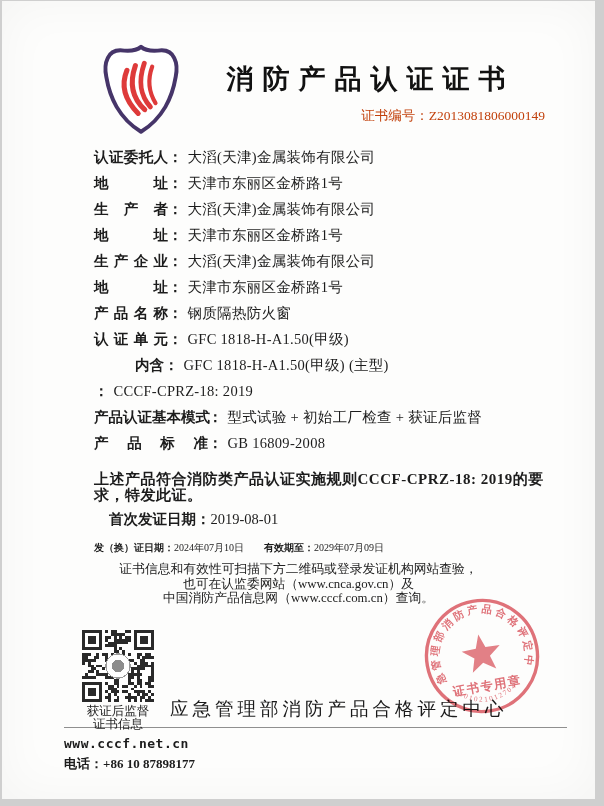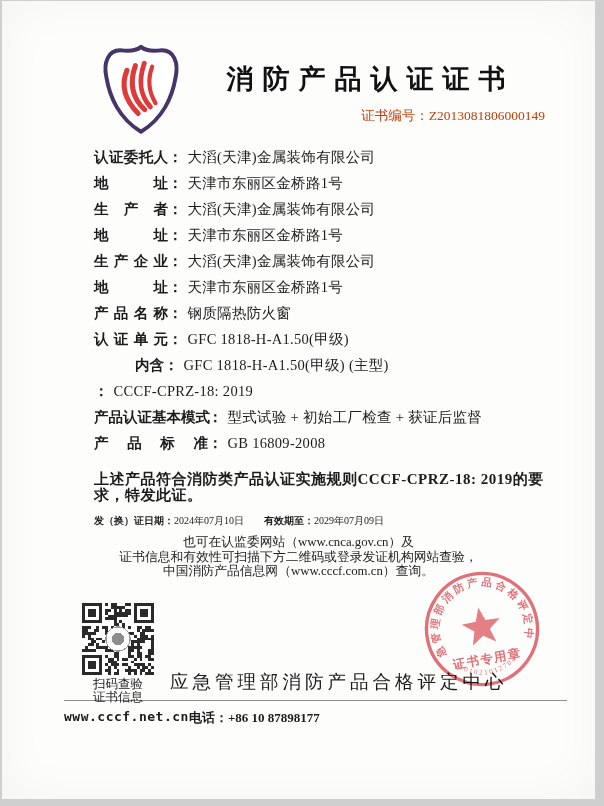--- a/index.html
+++ b/index.html
@@ -41,21 +41,21 @@
   .bottom-zone { position:relative; height:113px; margin-top:8px; }
   .qr-block { position:absolute; left:77px; top:16px; width:78px; text-align:center; }
   .qr-block svg { display:block; margin:0 auto; }
   .qr-caption { font-size:12.5px; line-height:13.5px; margin-top:3px; }
   .org-name { position:absolute; left:168px; top:82px; font-size:18.5px; letter-spacing:4px; color:#1a1a1a; white-space:nowrap; }
   .seal { position:absolute; left:420px; top:-18px; width:120px; height:120px; transform:rotate(-10deg);
           opacity:0.88; mix-blend-mode:multiply; }
 
   
   .footer-rule { border-top:1px solid #8f8f8f; margin:0 28px 0 62px; }
-  .footer { display:flex; align-items:flex-start; padding:4px 26px 0 62px; }
+  .footer { display:flex; align-items:flex-start; padding:4px 26px 0 62px;flex-direction:column; }
   .website { font-family:"DejaVu Sans Mono","Liberation Mono",monospace; font-size:13px; font-weight:bold; letter-spacing:0.5px; padding-top:4px; }
   .addr { flex:1; text-align:center; font-size:10.5px; line-height:11.5px; padding:2px 6px 0 6px; color:#222; }
   .phone { font-size:13px; font-weight:bold; padding-top:4px; white-space:nowrap; }
 </style>
 </head>
 <body>
 
 <div class="photo-frame">
 <div class="page">
 
@@ -134,34 +134,37 @@
         </div>
     <div class="field-row row-wide">
           <span class="f-label">产品标准</span>
           <span class="f-colon">：</span>
           <span class="f-value">GB 16809-2008</span>
         </div>
   </div>
 
   <div class="statement">上述产品符合消防类产品认证实施规则CCCF-CPRZ-18: 2019的要求，特发此证。</div>
 
+  <div class="first-issue">
+    <span class="b">首次发证日期</span><span class="b">：</span><span>2019-08-01</span>
+  </div>
 
   <div class="date-line">
     <span class="b">发（换）证日期</span>
         <span class="b">：</span>
         <span>2024年07月10日</span>
     <span class="gap"></span>
     <span class="b">有效期至</span>
         <span class="b">：</span>
         <span>2029年07月09日</span>
   </div>
 
   <div class="note">
+    <div>证书信息和有效性可扫描下方二维码或登录发证机构网站查验，</div>
     <div>也可在认监委网站（www.cnca.gov.cn）及</div>
-    <div>证书信息和有效性可扫描下方二维码或登录发证机构网站查验，</div>
     <div>中国消防产品信息网（www.cccf.com.cn）查询。</div>
   </div>
 
   <div class="bottom-zone">
     <div class="qr-block">
       <svg id="qr-svg" width="72" height="72" viewBox="0 0 25 25" shape-rendering="crispEdges">
             <rect x="0" y="0" width="25" height="25" fill="#ffffff"></rect>
             <rect x="8" y="0" width="1" height="1" fill="#2a2a2a"></rect>
             <rect x="10" y="0" width="1" height="1" fill="#2a2a2a"></rect>
             <rect x="11" y="0" width="1" height="1" fill="#2a2a2a"></rect>
@@ -362,21 +365,21 @@
             <rect x="18" y="0" width="7" height="7" fill="#2a2a2a"></rect>
             <rect x="19" y="1" width="5" height="5" fill="#fff"></rect>
             <rect x="20" y="2" width="3" height="3" fill="#2a2a2a"></rect>
             <rect x="0" y="18" width="7" height="7" fill="#2a2a2a"></rect>
             <rect x="1" y="19" width="5" height="5" fill="#fff"></rect>
             <rect x="2" y="20" width="3" height="3" fill="#2a2a2a"></rect>
             <circle cx="12.5" cy="12.5" r="4.2" fill="#fff" stroke="#9a9a9a" stroke-width="0.4"></circle>
             <circle cx="12.5" cy="12.5" r="2.2" fill="#8d8d8d"></circle>
           </svg>
       <div class="qr-caption">
-        <div>扫码查验</div>
+        <div>获证后监督</div>
         <div>证书信息</div>
       </div>
     </div>
 
     <div class="org-name">应急管理部消防产品合格评定中心</div>
 
     <svg class="seal" viewBox="0 0 160 160">
       <defs>
         <path id="sealTopArc" d="M 25.5 100 A 58 58 0 1 1 134.5 100" fill="none"></path>
         <path id="sealBotArc" d="M 21.7 97.8 A 61 61 0 0 0 138.3 97.8" fill="none"></path>

